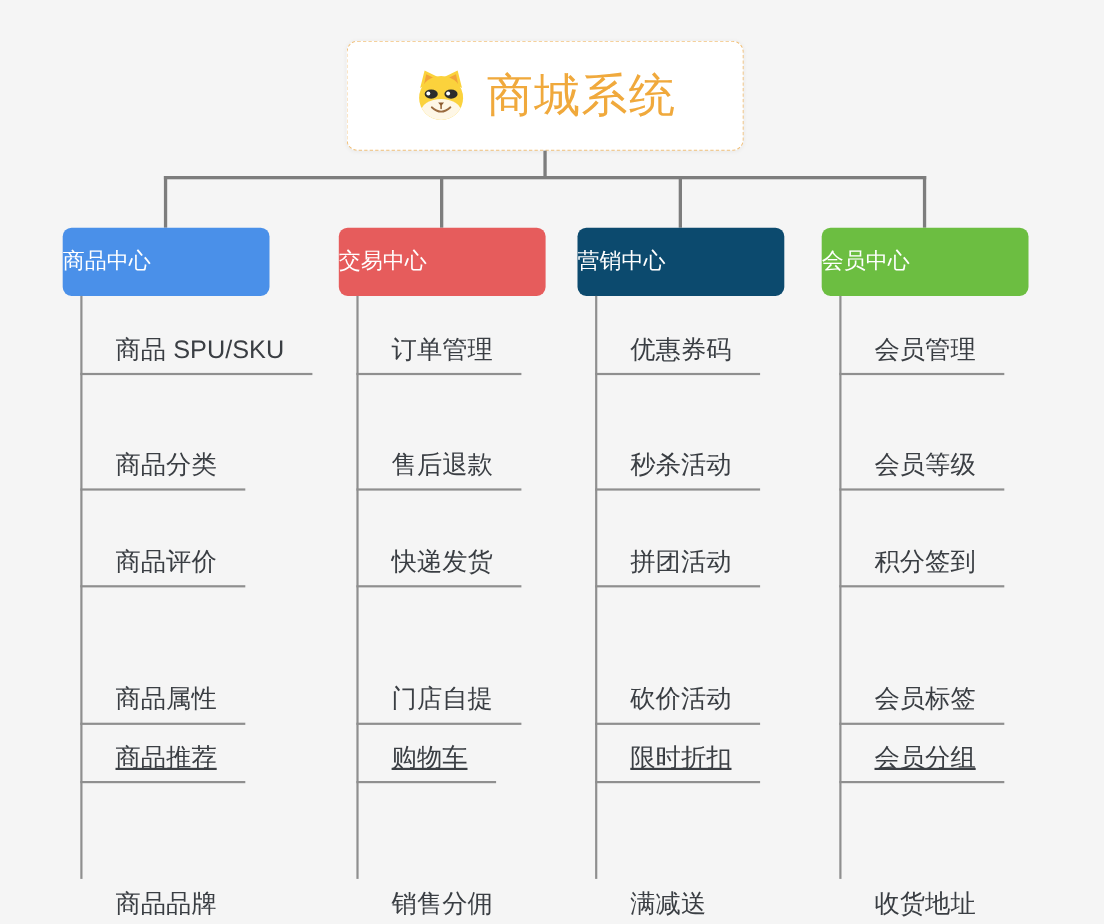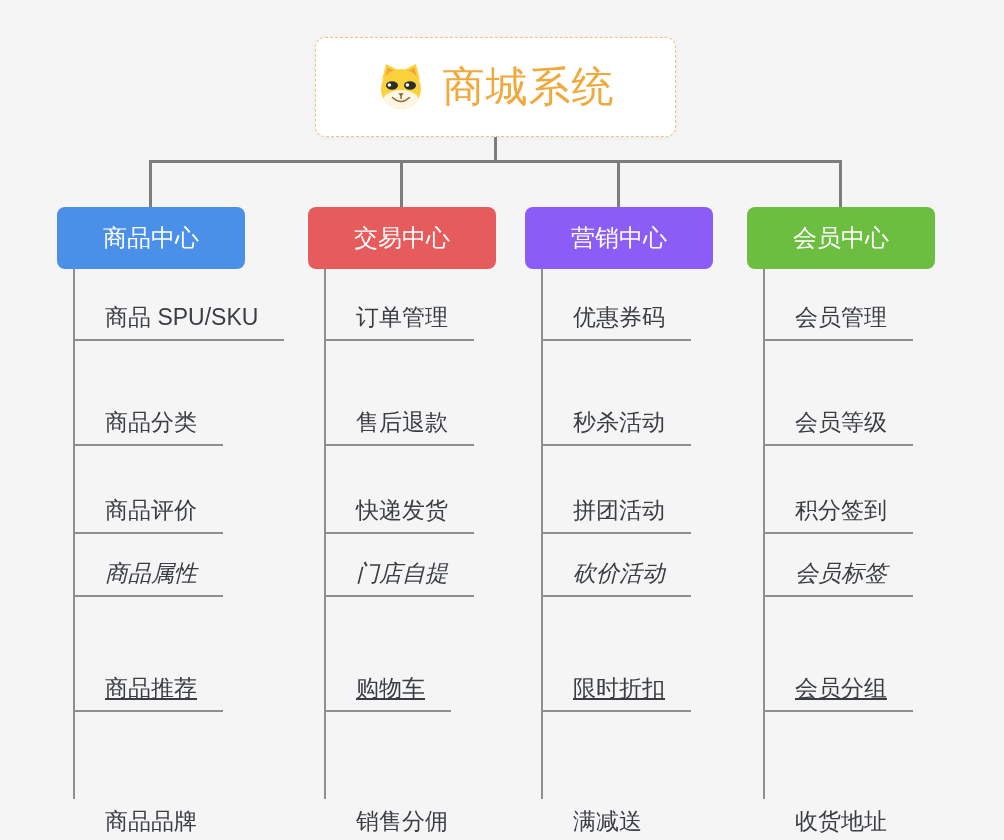--- a/index.html
+++ b/index.html
@@ -36,39 +36,39 @@
   .drop  {top:160px;width:3px;height:47px;}
   .d0{left:149px;} .d1{left:400px;} .d2{left:617px;} .d3{left:839px;}
 
   .vline{position:absolute;top:269px;width:2px;height:530px;background:#8f8f8f;}
   .v0{left:73px;} .v1{left:324px;} .v2{left:541px;} .v3{left:763px;}
 
   
   .branch{
     position:absolute;top:207px;width:188px;height:62px;
     border-radius:8px;
-    color:#ffffff;font-size:24px;line-height:62px;text-align:center;
+    color:#ffffff;font-size:20px;line-height:62px;
     white-space:nowrap;
   }
   .b0{left:57px;background:#4a90e9;}
   .b1{left:308px;background:#e65c5c;}
-  .b2{left:525px;background:#8b5cf6;}
+  .b2{left:525px;background:#0c4a6e;}
   .b3{left:747px;background:#6cbe41;}
 
   
   .leaf{
     position:absolute;
     font-size:23px;line-height:30px;color:#3a3e43;
     padding:0 26px 7px 32px;
     border-bottom:2px solid #8f8f8f;
     white-space:nowrap;
   }
   .c0{left:73px;} .c1{left:324px;} .c2{left:541px;} .c3{left:763px;}
   .r0{top:302px;} .r1{top:407px;} .r2{top:495px;}
-  .r3{top:558px;font-style:italic;} .r4{top:673px;text-decoration:underline;} .r5{top:806px;}
+  .r3{top:620px;} .r4{top:673px;text-decoration:underline;} .r5{top:806px;}
 </style>
 </head>
 <body>
 
 <div id="canvas">
 
   <div class="root-node">
     <svg class="root-icon" viewBox="0 0 48 48" aria-hidden="true">
       <defs>
         <clipPath id="headclip">

